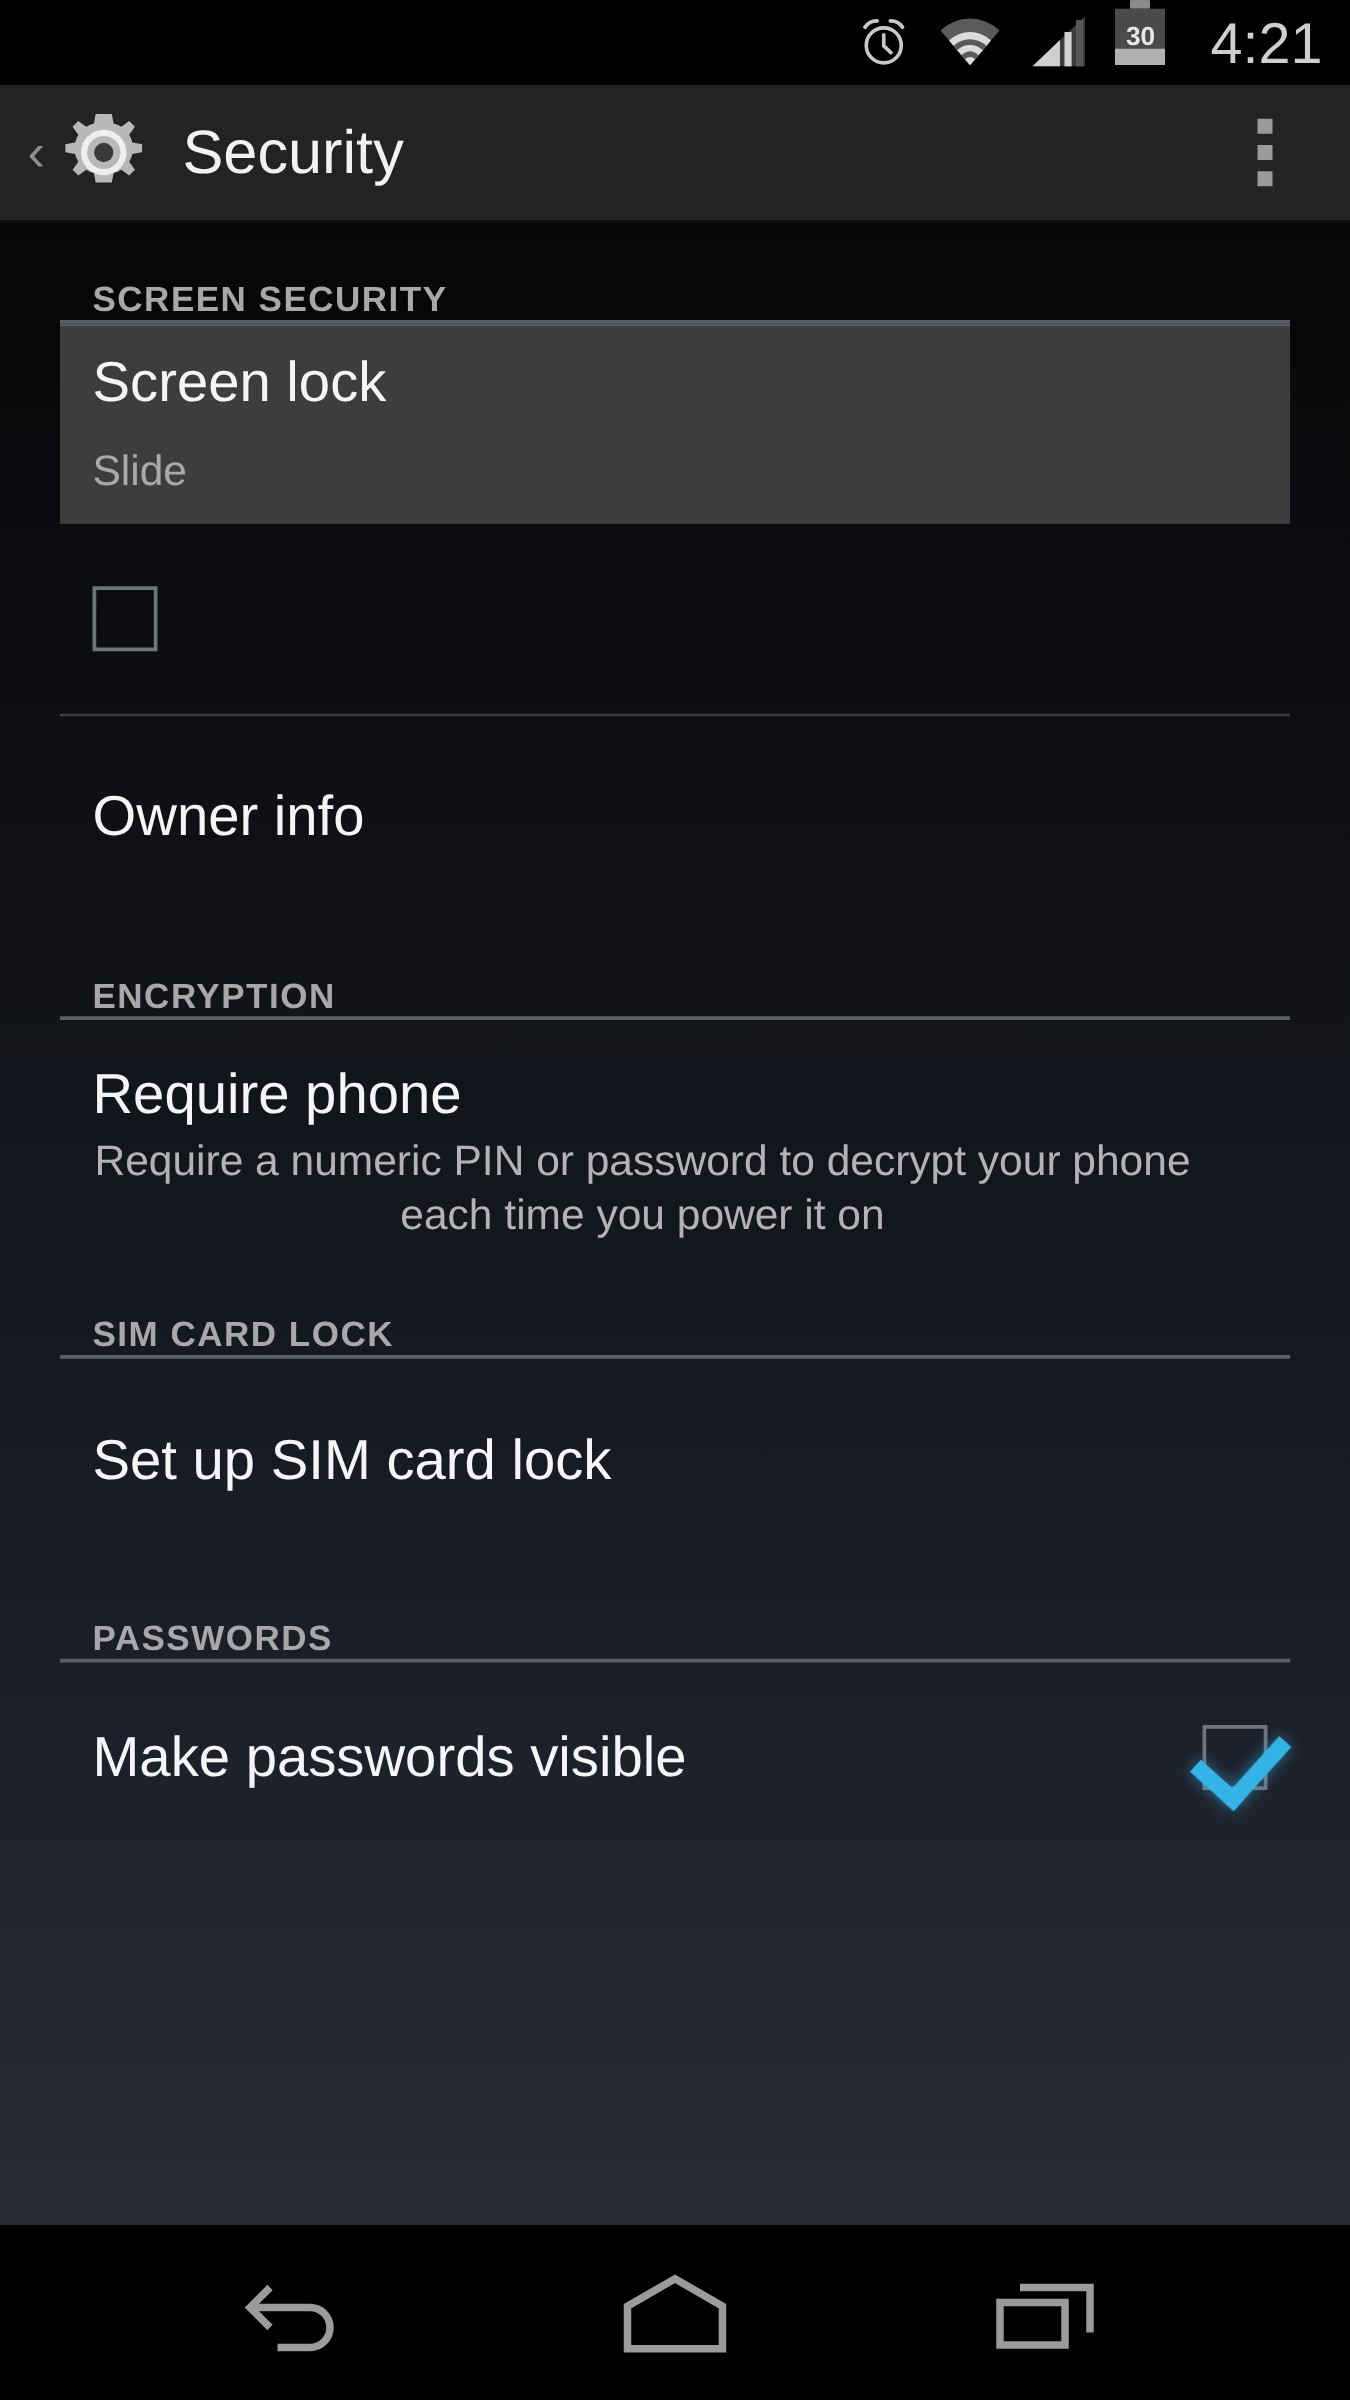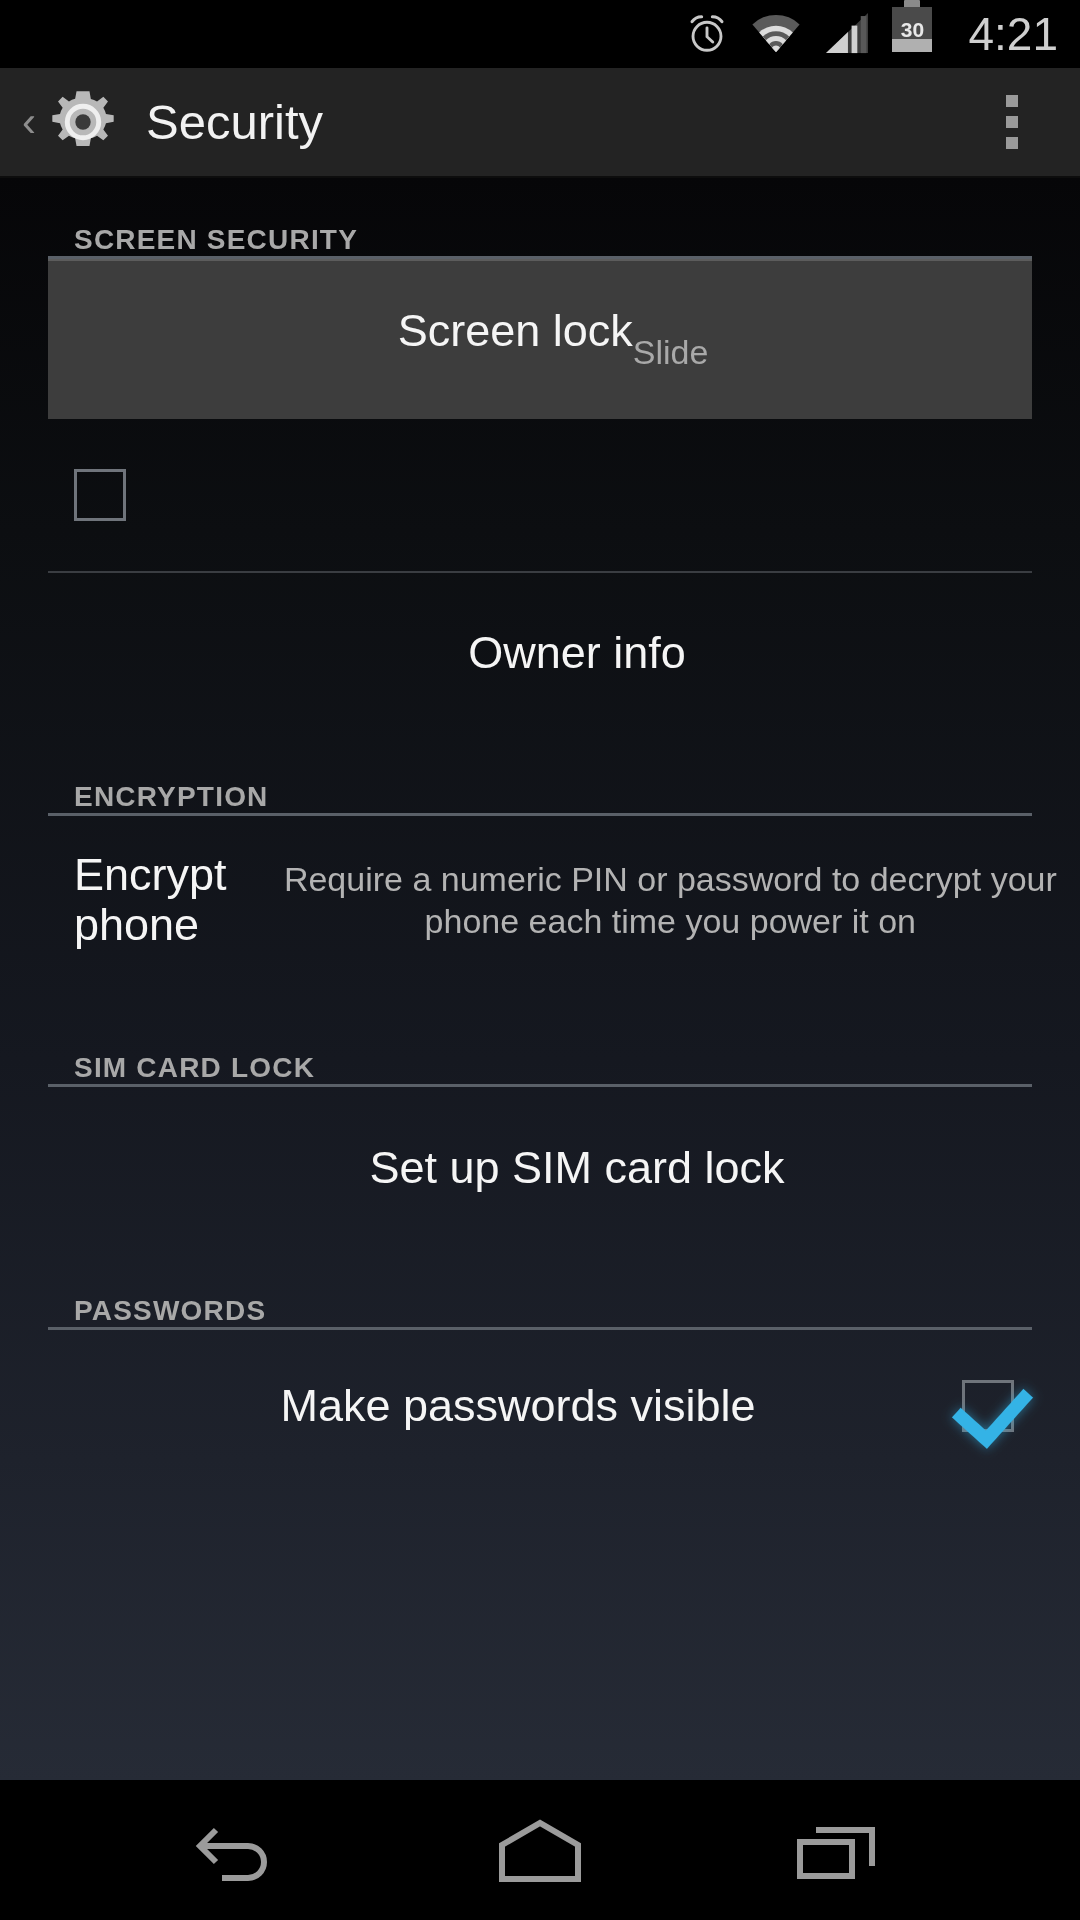--- a/index.html
+++ b/index.html
@@ -103,21 +103,21 @@
   }
   .sec-divider {
     height:3px; background:#5a6068; margin:0 48px 0 48px;
   }
 
   .row {
     padding:0 0 0 74px;
     display:flex; align-items:center;
     position:relative;
   }
-  .row-text { flex:1 1 auto; display:flex; flex-direction:row; justify-content:center; }
+  .row-text { flex:1 1 auto; display:flex; flex-direction:column; justify-content:center; }
   .row-title {
     font-size:45px; color:#f5f5f5; font-weight:400; line-height:1.12;
   }
   .row-sub {
     font-size:34px; color:#a9a9a9; font-weight:400; line-height:1.3; margin-top:24px;
   }
   .row-desc {
     font-size:34px; color:#b3b3b3; font-weight:400; line-height:1.24; margin-top:8px;
     max-width:880px;
     text-align:center;
@@ -247,21 +247,21 @@
       <div class="row-text">
         <div class="row-title">Owner info</div>
       </div>
     </div>
 
     <div class="section-header" style="height:80px;">ENCRYPTION</div>
     <div class="sec-divider"></div>
 
     <div class="row" style="height:190px; align-items:flex-start; padding-top:34px;">
       <div class="row-text">
-        <div class="row-title">Encrypt phone</div>
+        <div class="row-title">Require phone</div>
         <div class="row-desc">Require a numeric PIN or password to decrypt your phone each time you power it on</div>
       </div>
     </div>
 
     <div class="section-header" style="height:78px;">SIM CARD LOCK</div>
     <div class="sec-divider"></div>
 
     <div class="row" style="height:162px;">
       <div class="row-text">
         <div class="row-title">Set up SIM card lock</div>

